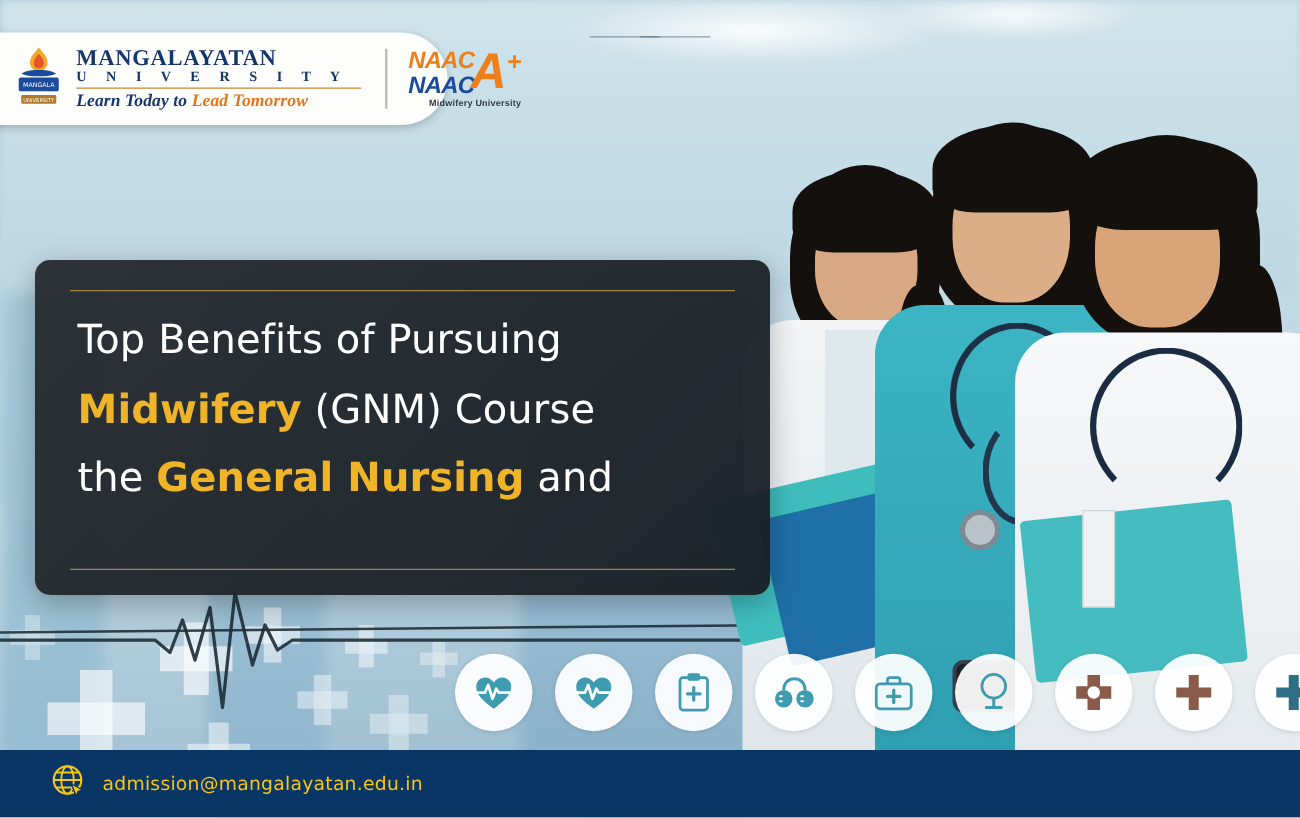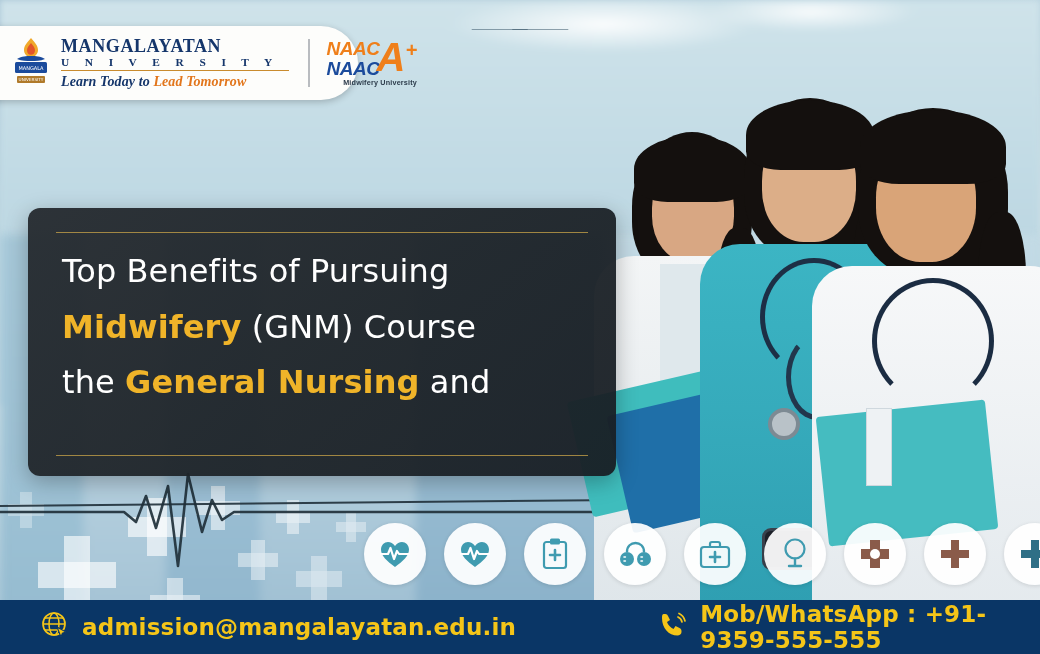--- a/index.html
+++ b/index.html
@@ -144,21 +144,21 @@
 
   
   .footer {
     position:absolute; left:0; bottom:0; width:1040px; height:54px;
     background:#0a3666; display:flex; align-items:center;
   }
   .f-item { display:flex; align-items:center; gap:12px; }
   .f-email { margin-left:40px; }
   .f-phone { margin-left:142px; }
   .f-text {
-    color:#f5c518; font-size:23px; font-weight:700; letter-spacing:.2px;
+    color:#f5c518; font-size:15px; font-weight:400; letter-spacing:.2px;
     font-family:"DejaVu Sans", sans-serif;
   }
 </style>
 </head>
 <body>
 
 <div class="banner">
 
   <div class="bg-room">
     <div class="equip e1"></div>
@@ -367,25 +367,15 @@
       <span>
         <svg width="30" height="30" viewBox="0 0 30 30">
           <circle cx="14" cy="14" r="11" fill="none" stroke="#f5c518" stroke-width="1.7"></circle>
           <ellipse cx="14" cy="14" rx="5" ry="11" fill="none" stroke="#f5c518" stroke-width="1.5"></ellipse>
           <path d="M3 14h22M5 8h18M5 20h18" stroke="#f5c518" stroke-width="1.5"></path>
           <path d="M17 17l9 5-3.6 1.2L21 27z" fill="#f5c518" stroke="#0a3666" stroke-width="1.1"></path>
         </svg>
       </span>
       <span class="f-text">admission@mangalayatan.edu.in</span>
     </div>
-    <div class="f-item f-phone">
-      <span>
-        <svg width="30" height="30" viewBox="0 0 30 30">
-          <path d="M6 4c2 0 3 0 4 2l2 4-3 2c1 3 3.5 5.5 6.5 7l2-3 4 2c2 1 2 2 2 4 0 2-2 3.6-4 3.6C10.5 25.6 4 18 4 8 4 6 4 4 6 4z" fill="#f5c518"></path>
-          <path d="M20 7a7 7 0 0 1 4 5" fill="none" stroke="#f5c518" stroke-width="1.7" stroke-linecap="round"></path>
-          <path d="M21 3.5a11 11 0 0 1 6 7.5" fill="none" stroke="#f5c518" stroke-width="1.7" stroke-linecap="round"></path>
-        </svg>
-      </span>
-      <span class="f-text">Mob/WhatsApp : +91-9359-555-555</span>
-    </div>
   </div>
 
 </div>
 
 </body></html>

